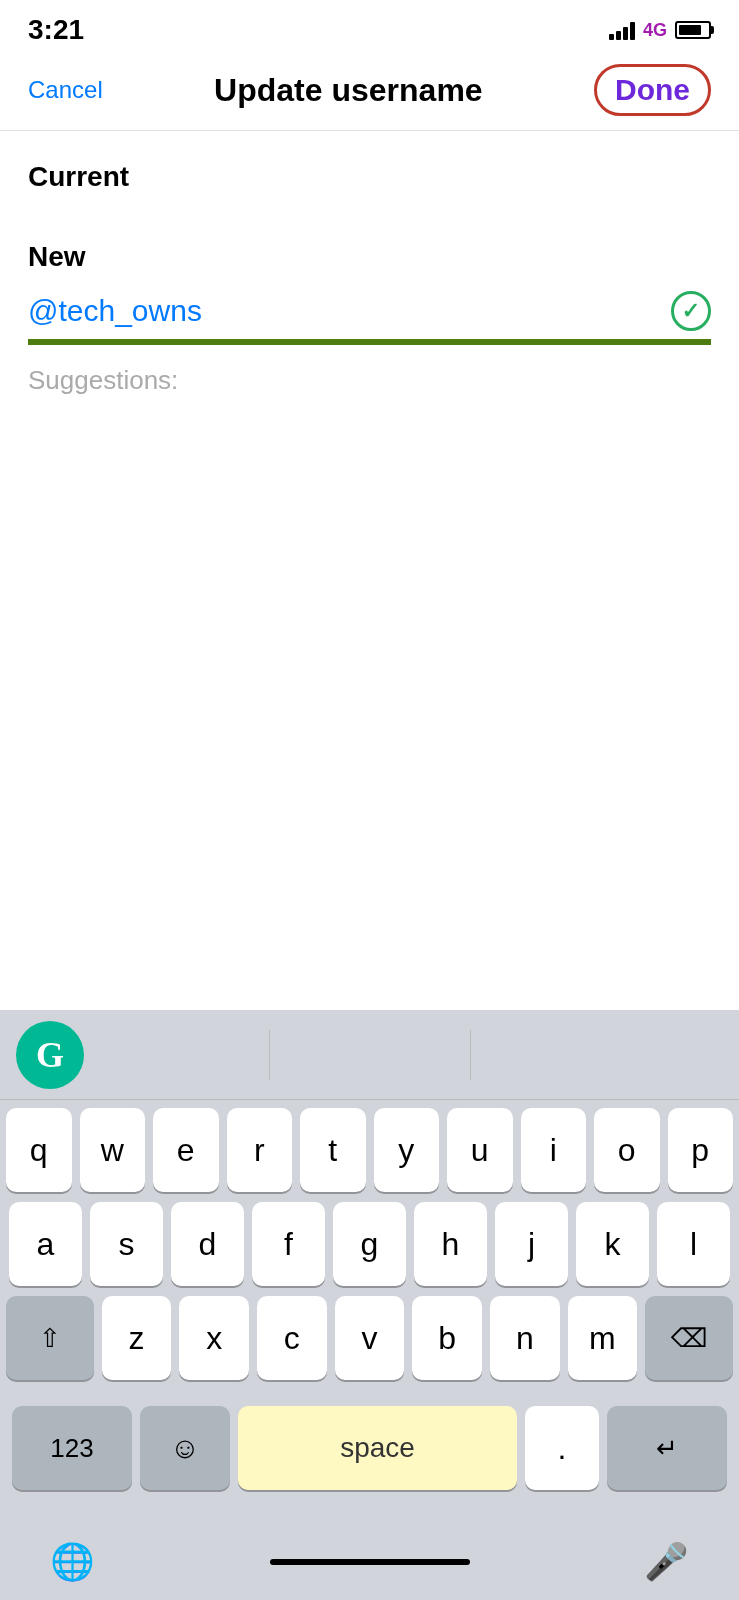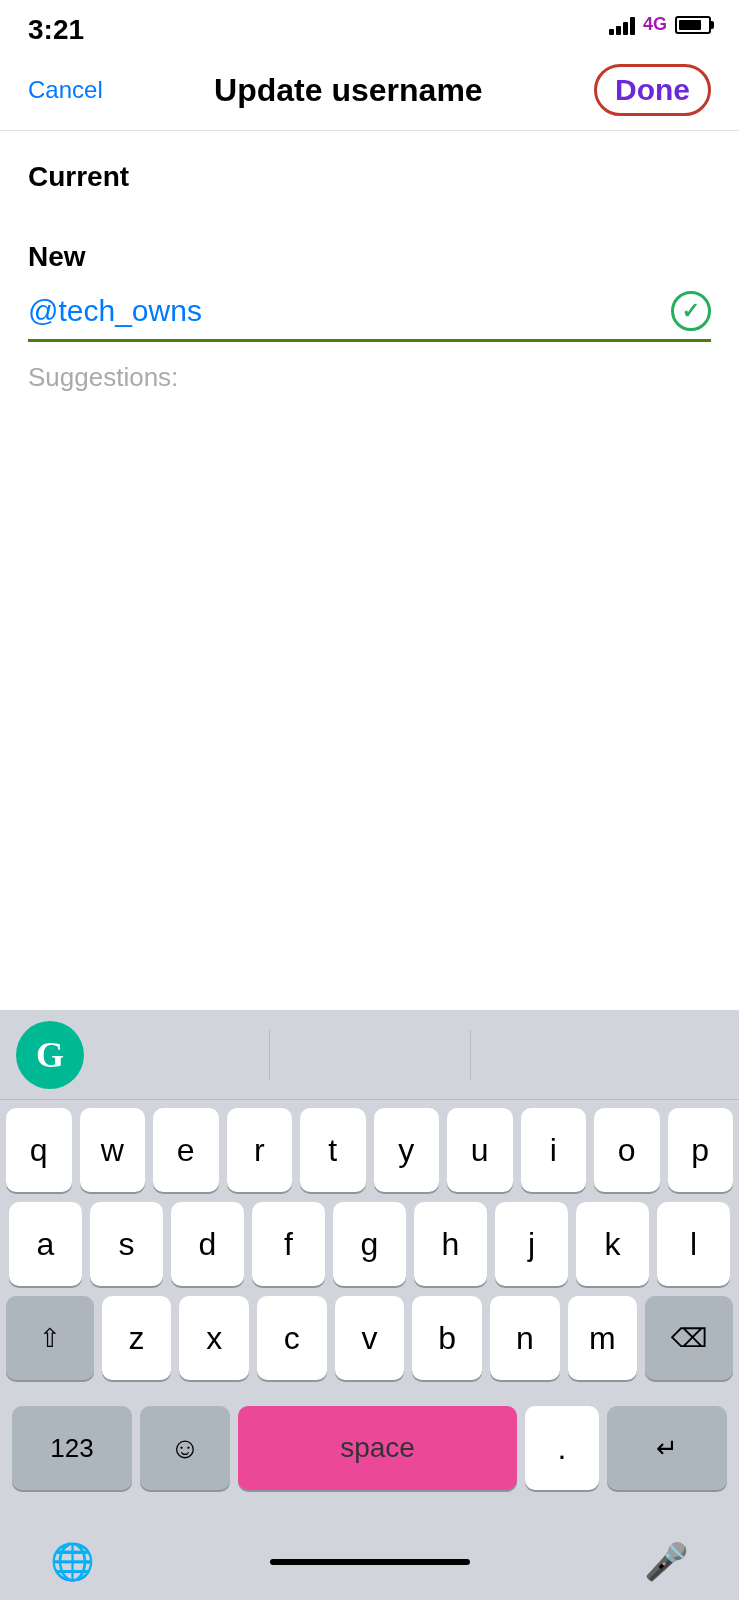--- a/index.html
+++ b/index.html
@@ -10,21 +10,21 @@
       font-family: -apple-system, 'Helvetica Neue', Arial, sans-serif;
       background: #fff;
       overflow: hidden;
       position: relative;
     }
 
     
     .status-bar {
       display: flex;
       justify-content: space-between;
-      align-items: flex-start;
+      align-items: center;
       padding: 14px 28px 8px 28px;
       height: 54px;
     }
     .status-time {
       font-size: 28px;
       font-weight: 600;
       color: #000;
     }
     .status-icons {
       display: flex;
@@ -123,21 +123,21 @@
     .current-field {
       min-height: 50px;
       margin-bottom: 30px;
     }
     .new-section {
       margin-top: 10px;
     }
     .new-input-wrapper {
       display: flex;
       align-items: center;
-      border-bottom: 3px solid #4d7c0f;
+      border-bottom: 6px solid #4d7c0f;
       padding-bottom: 8px;
       margin-top: 14px;
     }
     .new-input {
       flex: 1;
       font-size: 30px;
       color: #007AFF;
       border: none;
       outline: none;
       font-family: inherit;
@@ -241,21 +241,21 @@
       border: none;
     }
     .key-wide {
       background: #adb5bd;
       color: #000;
     }
     .key-action {
       background: #adb5bd;
     }
     .key-space {
-      background: #ec4899;
+      background: #fef9c3;
       flex: 1;
       font-size: 28px;
       color: #333;
     }
 
     
     .row1 .key { width: 66px; }
     
     .row2 .key { width: 73px; }
     

